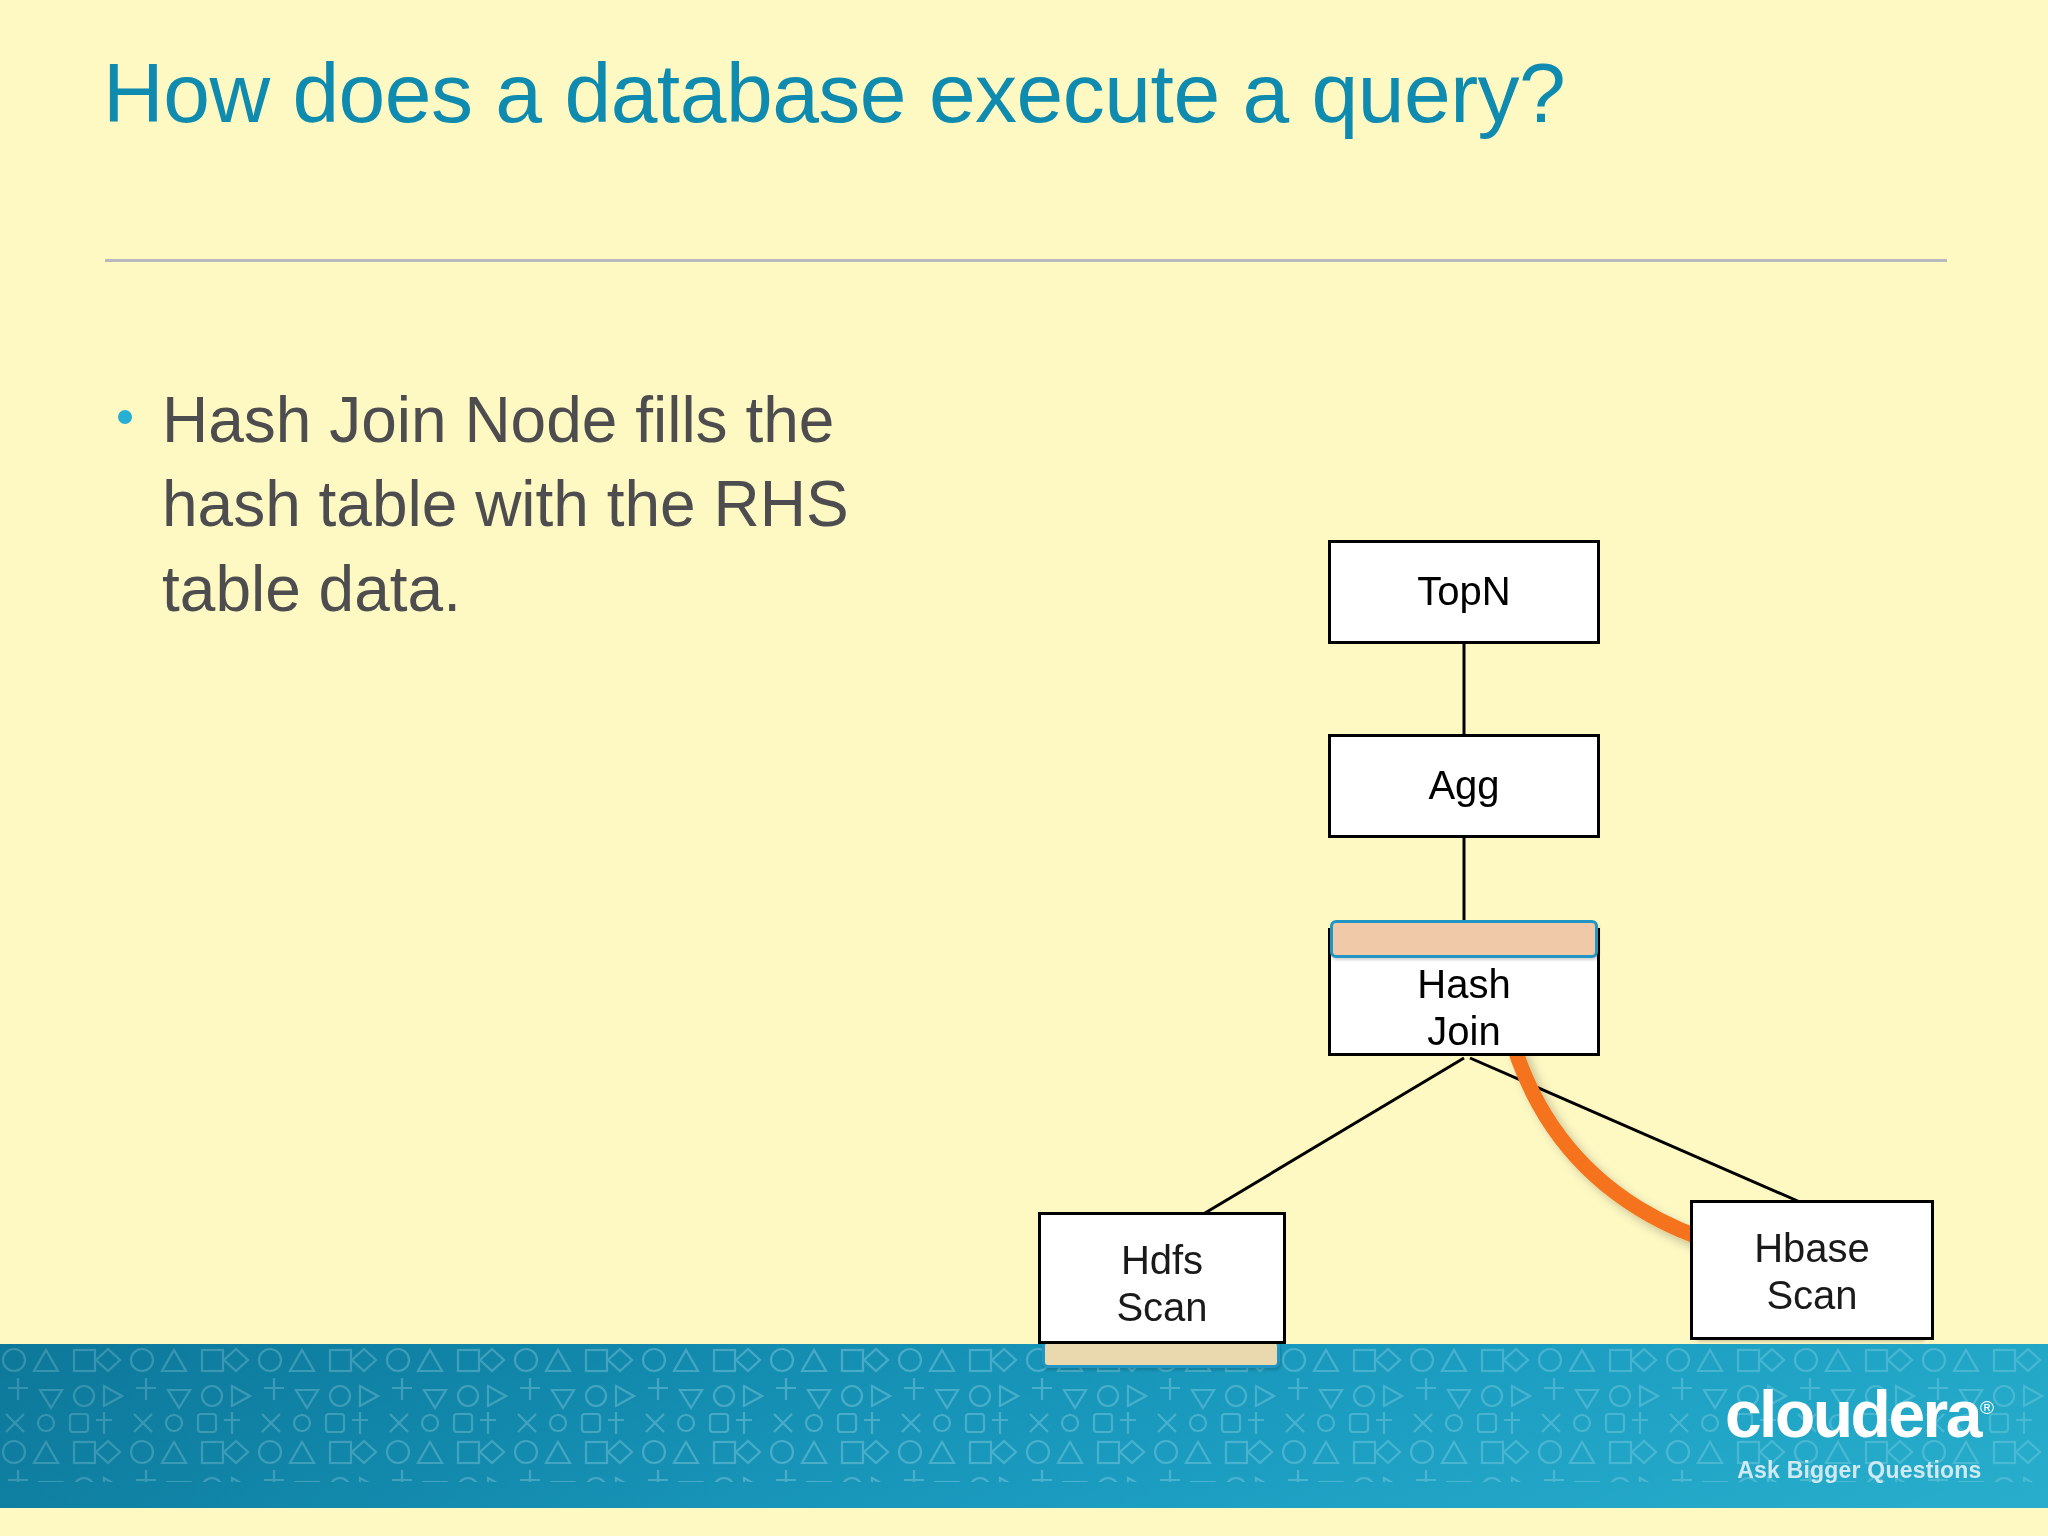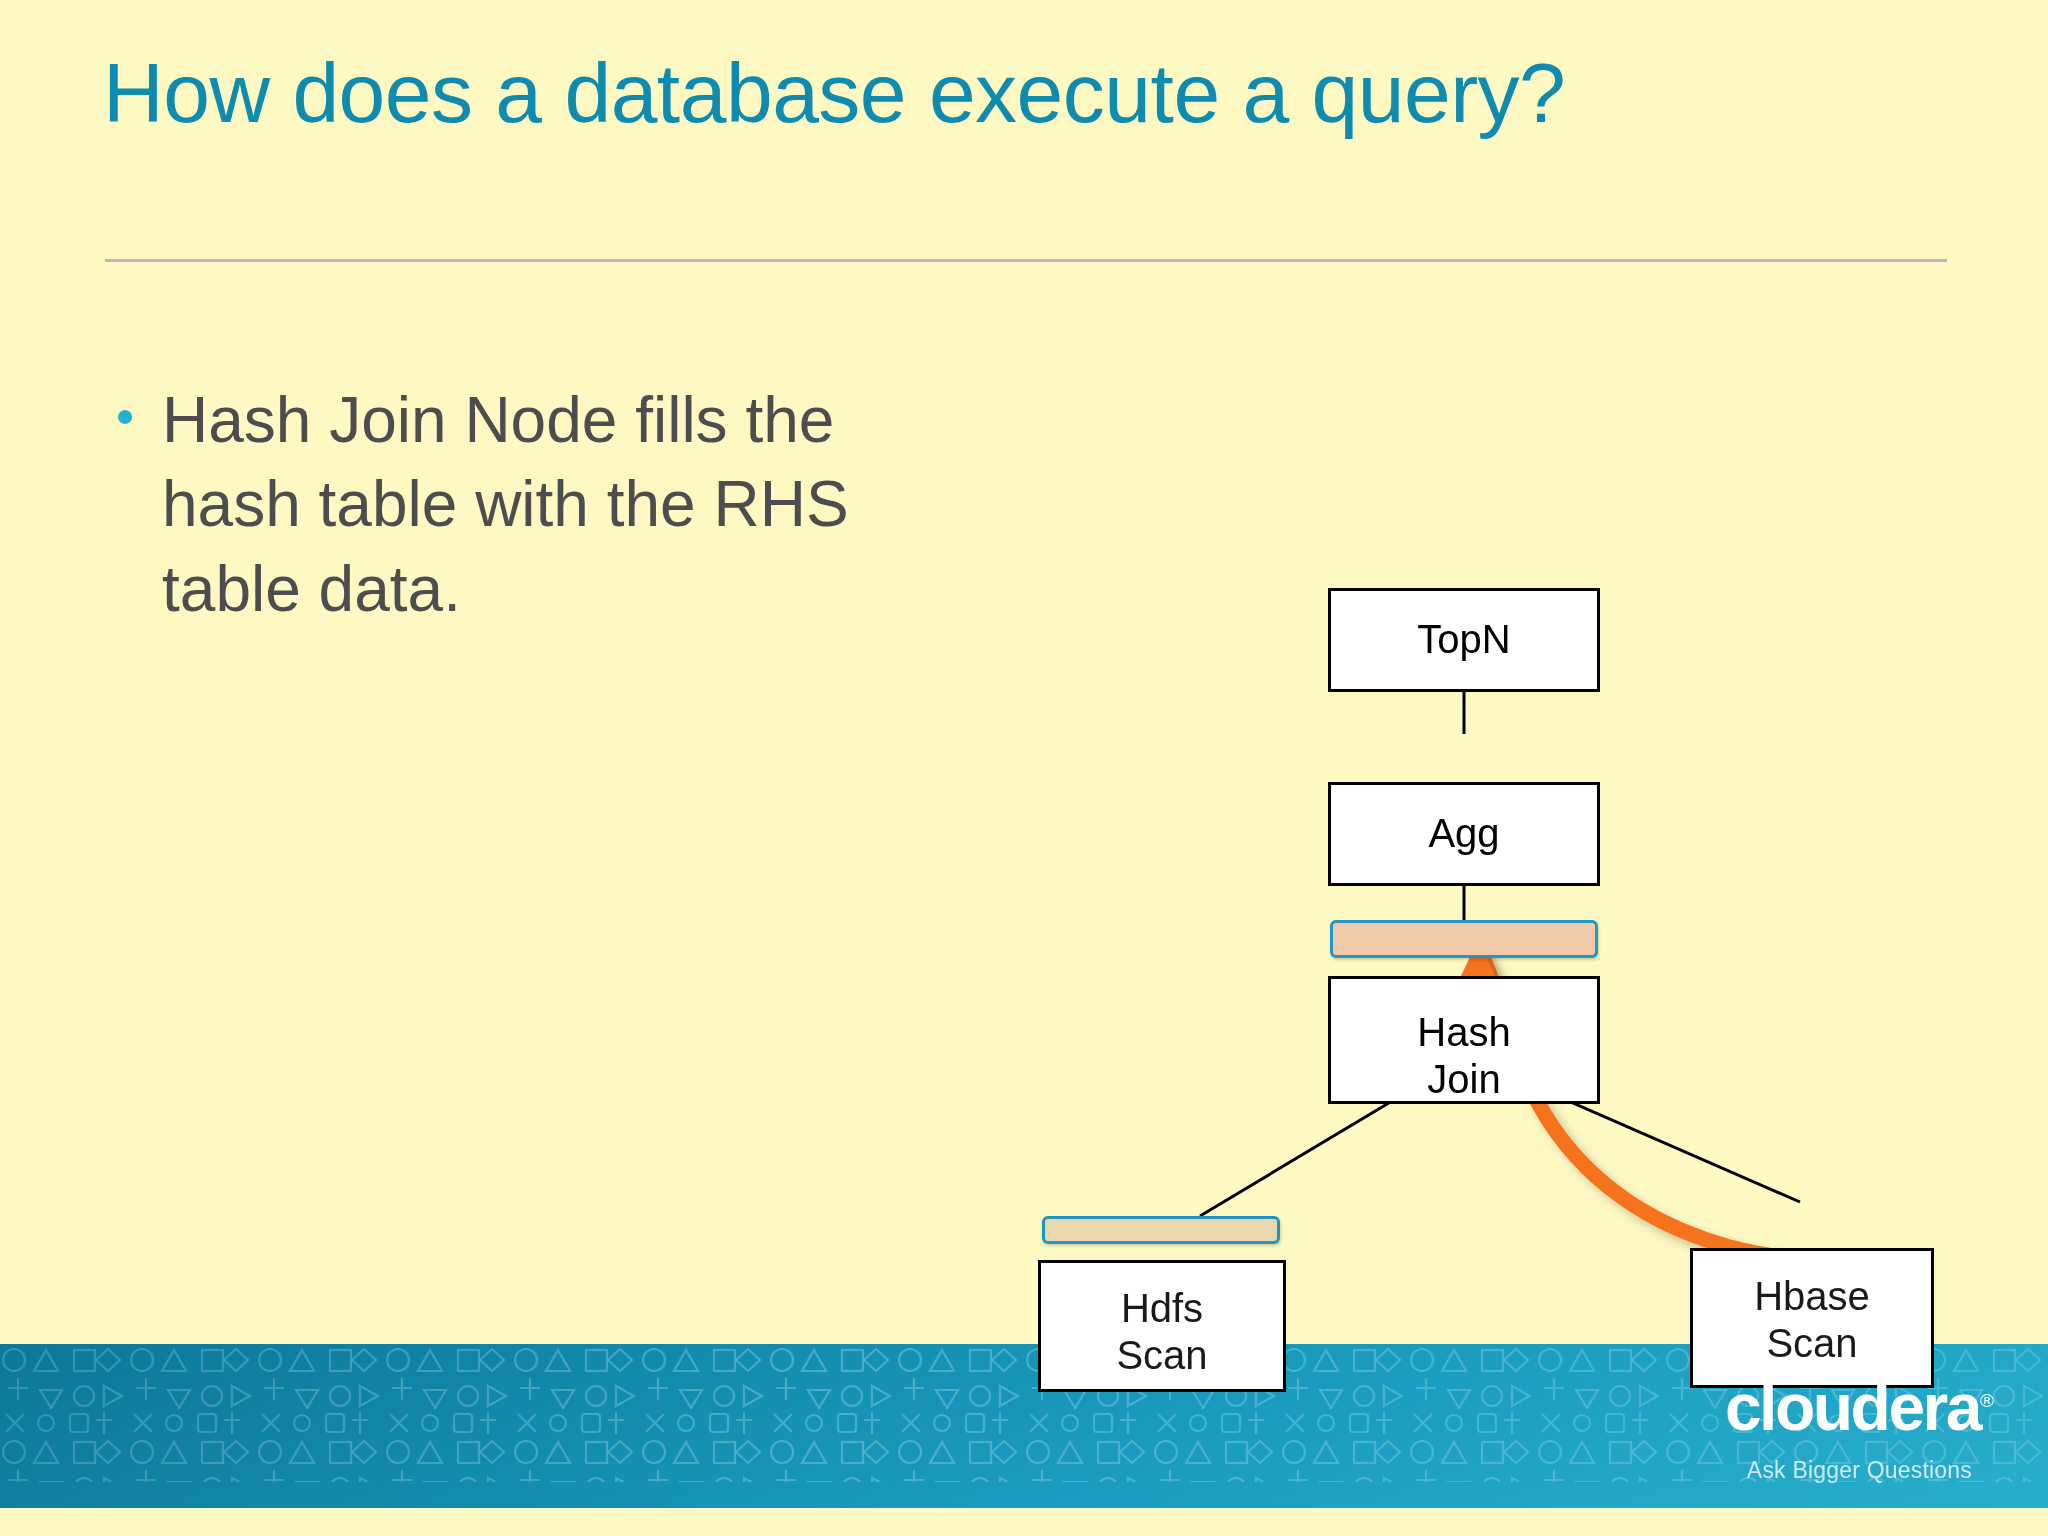--- a/index.html
+++ b/index.html
@@ -66,21 +66,20 @@
     border: 3px solid #000;
     background: #ffffff;
     display: flex;
     align-items: center;
     justify-content: center;
     font-size: 40px;
     color: #000;
     line-height: 1.18;
     text-align: center;
     z-index: 3;
-    margin-top: 48px;
   }
   .node.topn  { left: 328px; top: 40px;  width: 272px; height: 104px; }
   .node.agg   { left: 328px; top: 234px; width: 272px; height: 104px; }
 
   .node.hashjoin {
     left: 328px; top: 428px; width: 272px; height: 128px;
     align-items: flex-start; justify-content: center;
     padding-top: 30px;
   }
   .node.hashjoin .label { position: relative; z-index: 2; }
@@ -154,22 +153,22 @@
   .logo-reg {
     font-size: 19px;
     vertical-align: super;
     letter-spacing: 0;
     font-weight: 400;
   }
   .logo-tag {
     font-size: 23px;
     color: #cfeaf3;
     letter-spacing: 0.2px;
-    margin-top: 18px;
-    font-weight: 400;
+    margin-top: 11px;
+    font-weight: 700;
   }
 </style>
 </head>
 <body>
 
 <div class="slide">
 
   <div class="title">How does a database execute a query?</div>
   <div class="title-rule"></div>
 

